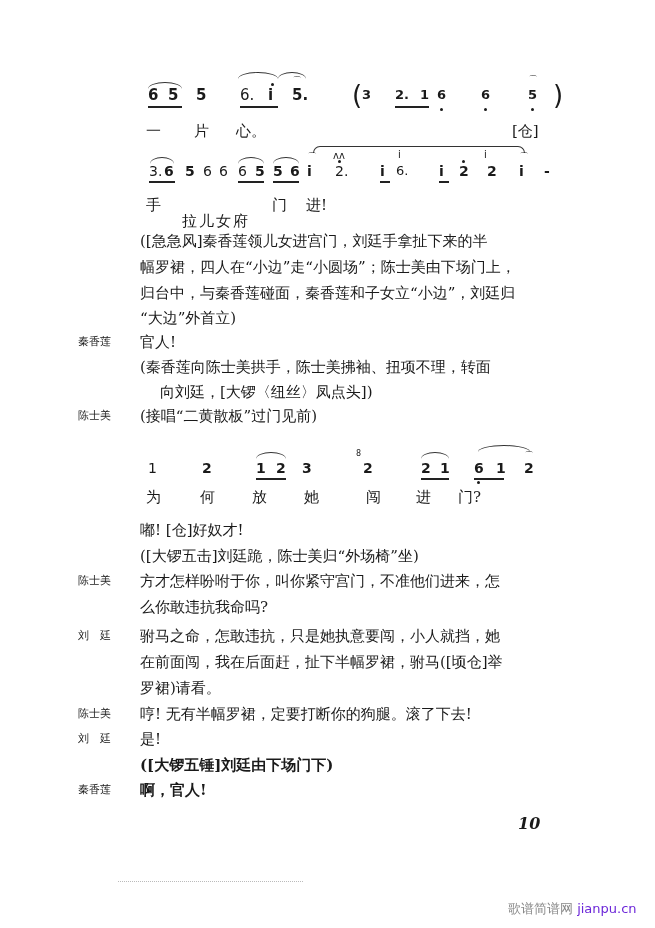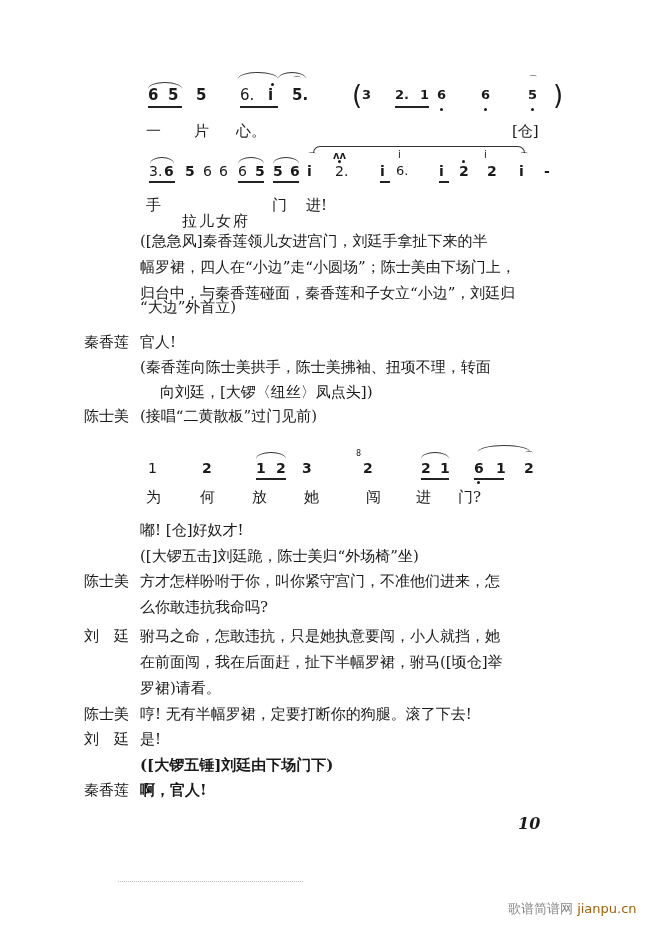--- a/index.html
+++ b/index.html
@@ -5,26 +5,26 @@
   html, body { margin:0; padding:0; background:#ffffff; }
   body { width:655px; height:928px; position:relative; overflow:hidden;
          font-family:"DejaVu Serif","Liberation Serif",serif; color:#1a1a1a; }
   .note { position:absolute; font-family:"DejaVu Sans","Liberation Sans",sans-serif;
           font-weight:bold; font-size:15px; line-height:18px; }
   .dotb { position:absolute; width:3px; height:3px; background:#1a1a1a; border-radius:50%; }
   .uline { position:absolute; height:1.5px; background:#222; }
   .slur { position:absolute; border-top:1.5px solid #333; border-radius:50% 50% 0 0 / 100% 100% 0 0; height:6px; }
   .fermata { position:absolute; font-size:10px; font-family:"DejaVu Sans",sans-serif; line-height:10px; }
   .lyric { position:absolute; font-size:15px; line-height:18px; }
-  .speaker { position:absolute; left:84px; font-size:15px; line-height:26px; width:60px; }
+  .speaker { position:absolute; left:78px; font-size:11px; line-height:26px; width:60px; }
   .body-line { position:absolute; left:140px; font-size:15px; line-height:26px; white-space:nowrap; }
   .pagenum { position:absolute; left:518px; top:814px; font-family:"DejaVu Serif",serif;
              font-style:italic; font-weight:bold; font-size:16px; }
   .watermark { position:absolute; left:508px; top:900px; font-size:13px; color:#888; }
-  .watermark .en { color:#a16207; font-family:"DejaVu Sans",sans-serif; }
+  .watermark .en { color:#6d28d9; font-family:"DejaVu Sans",sans-serif; }
   .scanline { position:absolute; left:118px; top:881px; width:185px; border-top:1px dotted #bbb; }
   .bracket-lg { position:absolute; font-size:26px; line-height:26px; font-family:"DejaVu Sans",sans-serif; }
   .bigslur { position:absolute; border-top:1.5px solid #333; border-left:1.5px solid #333; border-right:1.5px solid #333;
              border-radius:8px 8px 0 0; height:6px; }
 </style>
 </head>
 <body>
 
 <div>
   <div class="slur" style="left:148px;top:82px;width:34px;"></div>
@@ -74,21 +74,21 @@
   <div class="slur" style="left:238px;top:157px;width:26px;"></div>
   <span class="note" style="left:238px;top:162px;font-size:14px;font-weight:normal;">6</span>
   <span class="note" style="left:255px;top:162px;font-size:14px;">5</span>
   <div class="uline" style="left:238px;top:181px;width:26px;"></div>
   <div class="slur" style="left:273px;top:157px;width:26px;"></div>
   <span class="note" style="left:273px;top:162px;font-size:14px;">5</span>
   <span class="note" style="left:290px;top:162px;font-size:14px;">6</span>
   <div class="uline" style="left:273px;top:181px;width:26px;"></div>
   <span class="fermata" style="left:307px;top:152px;">⌒</span>
   <span class="note" style="left:307px;top:162px;font-size:14px;">i</span>
-  <span class="fermata" style="left:333px;top:151px;font-weight:bold;">ʌʌ</span>
+  <span class="fermata" style="left:333px;top:151px;font-weight:normal;">ʌʌ</span>
   <span class="note" style="left:335px;top:162px;font-size:14px;font-weight:normal;">2.</span>
   <div class="dotb" style="left:338px;top:160px;"></div>
   <span class="note" style="left:380px;top:162px;font-size:14px;">i</span>
   <div class="uline" style="left:380px;top:181px;width:10px;"></div>
   <span class="fermata" style="left:398px;top:150px;">i</span>
   <span class="note" style="left:396px;top:162px;font-size:13px;font-weight:normal;">6.</span>
   <span class="note" style="left:439px;top:162px;font-size:14px;">i</span>
   <div class="uline" style="left:439px;top:181px;width:10px;"></div>
   <span class="note" style="left:459px;top:162px;font-size:14px;">2</span>
   <div class="dotb" style="left:462px;top:160px;"></div>
@@ -101,21 +101,21 @@
   <span class="lyric" style="left:146px;top:196px;">手</span>
   <span class="lyric" style="left:182px;top:212px;letter-spacing:2px;">拉儿女府</span>
   <span class="lyric" style="left:272px;top:196px;">门</span>
   <span class="lyric" style="left:306px;top:196px;">进!</span>
 </div>
 
 <div>
   <div class="body-line" style="top:228px;">([急急风]秦香莲领儿女进宫门，刘廷手拿扯下来的半</div>
   <div class="body-line" style="top:254px;">幅罗裙，四人在“小边”走“小圆场”；陈士美由下场门上，</div>
   <div class="body-line" style="top:280px;">归台中，与秦香莲碰面，秦香莲和子女立“小边”，刘廷归</div>
-  <div class="body-line" style="top:294px;">“大边”外首立)</div>
+  <div class="body-line" style="top:305px;">“大边”外首立)</div>
 </div>
 
 <div>
   <div class="speaker" style="top:329px;">秦香莲</div>
   <div class="body-line" style="top:329px;">官人!</div>
   <div class="body-line" style="top:354px;">(秦香莲向陈士美拱手，陈士美拂袖、扭项不理，转面</div>
   <div class="body-line" style="top:379px;margin-left:20px;">向刘廷，[大锣〈纽丝〉凤点头])</div>
   <div class="speaker" style="top:403px;">陈士美</div>
   <div class="body-line" style="top:403px;">(接唱“二黄散板”过门见前)</div>
 </div>

